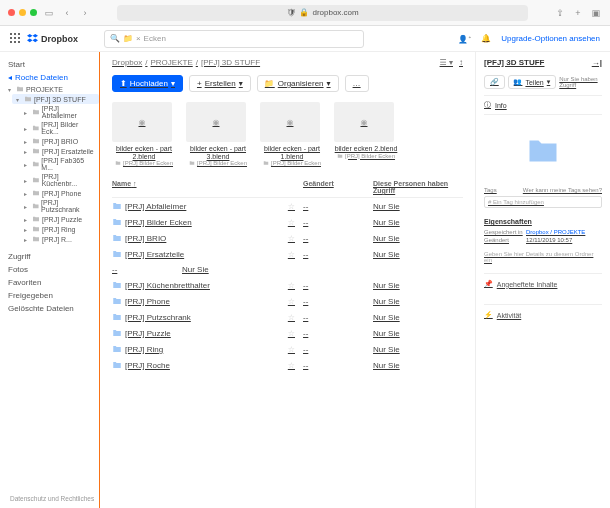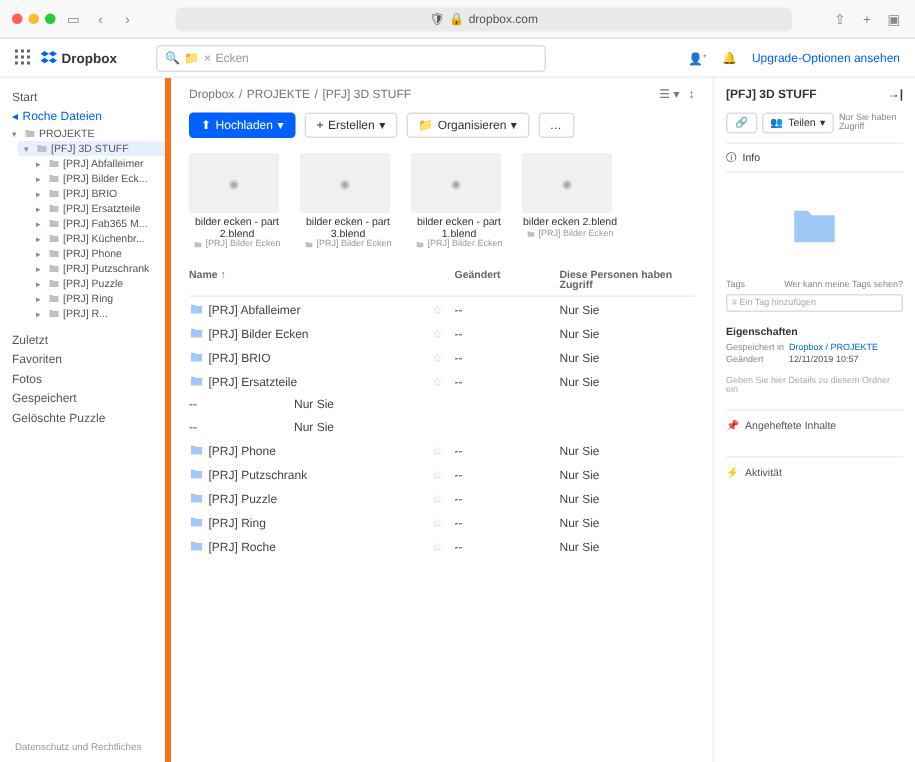--- a/index.html
+++ b/index.html
@@ -13,28 +13,28 @@
 .topbar { height: 26px; border-bottom: 1px solid #eee; display: flex; align-items: center; padding: 0 10px; gap: 6px; }
 .apps-icon { width: 11px; height: 11px; display: grid; grid-template-columns: repeat(3,1fr); gap: 1px; }
 .apps-icon span { background: #666; width: 2px; height: 2px; }
 .db-logo { display: flex; align-items: center; gap: 3px; font-weight: 600; font-size: 9px; }
 .db-logo svg { width: 11px; height: 11px; }
 .search-wrap { flex: 1; display: flex; align-items: center; margin-left: 20px; margin-right: 20px; }
 .search-box { width: 260px; height: 18px; border: 1px solid #ddd; border-radius: 3px; display: flex; align-items: center; padding: 0 5px; gap: 3px; font-size: 8px; color: #999; }
 .top-right { display: flex; align-items: center; gap: 10px; font-size: 8px; }
 .upgrade { color: #0061fe; }
 .content { display: flex; height: calc(100% - 52px); }
-.sidebar { width: 114px; border-right: 4px solid #f97316; padding: 6px 0; }
+.sidebar { width: 100px; border-right: 1px solid #f97316; padding: 6px 0; }
 .sb-item { padding: 2px 8px; font-size: 8px; color: #555; cursor: pointer; display: flex; align-items: center; gap: 3px; }
 .sb-item.active { color: #0061fe; }
 .tree { padding-left: 4px; }
 .tree-item { display: flex; align-items: center; padding: 1px 4px; font-size: 7px; color: #555; gap: 2px; }
 .tree-item.selected { background: #e6f0ff; border-radius: 2px; }
 .chev { width: 6px; font-size: 6px; color: #888; }
-.main { flex: 1; display: flex; }
+.main { flex: 1; display: flex; text-decoration: underline; }
 .center { flex: 1; padding: 6px 12px; overflow: hidden; }
 .crumbs { font-size: 8px; color: #777; margin-bottom: 8px; display: flex; justify-content: space-between; }
 .crumbs span.sep { margin: 0 3px; }
 .crumbs .opts { display: flex; gap: 6px; }
 .toolbar { display: flex; gap: 6px; margin-bottom: 10px; flex-wrap: wrap; }
 .btn { border: 1px solid #ddd; border-radius: 3px; padding: 3px 7px; font-size: 8px; display: flex; align-items: center; gap: 3px; cursor: pointer; background: #fff; }
 .btn.primary { background: #0061fe; color: #fff; border-color: #0061fe; }
 .sect { font-size: 8px; color: #444; margin-bottom: 6px; display: flex; justify-content: space-between; }
 .sugg { display: flex; gap: 10px; margin-bottom: 14px; }
 .sugg-card { width: 64px; text-align: center; }
@@ -217,25 +217,25 @@
           </div>
           <div class="tree-item" style="margin-left: 16px;">
             <span class="chev">▸</span>
             <svg class="sfolder" viewBox="0 0 24 24">
               <path d="M3 5h6l2 2h10v12H3z"></path>
             </svg>
             <span>[PRJ] R...</span>
           </div>
         </div>
     </div>
-    <div class="sb-item" style="margin-top:6px;">Zuletzt</div>
+    <div class="sb-item" style="margin-top:6px;">Zugriff</div>
+    <div class="sb-item">Fotos</div>
     <div class="sb-item">Favoriten</div>
-    <div class="sb-item">Fotos</div>
-    <div class="sb-item">Gespeichert</div>
-    <div class="sb-item">Gelöschte Puzzle</div>
+    <div class="sb-item">Freigegeben</div>
+    <div class="sb-item">Gelöschte Dateien</div>
   </div>
 
   <div class="main">
 
     <div class="center">
       <div class="crumbs">
         <div id="crumb-path"><span>Dropbox</span><span class="sep">/</span><span>PROJEKTE</span><span class="sep">/</span><span>[PFJ] 3D STUFF</span></div>
         <div class="opts">
           <span>☰ ▾</span>
           <span>↕</span>
@@ -325,20 +325,27 @@
               <span class="star">☆</span>
             </div>
             <div class="col-mod">--</div>
             <div class="col-acc">Nur Sie</div>
           </div>
           <div class="trow">
             <div class="col-mod">--</div>
             <div class="col-acc">Nur Sie</div>
           </div>
           <div class="trow">
+            <div class="col-name">
+              <svg class="folder" style="width:10px;height:10px" viewBox="0 0 24 24">
+                <path d="M3 5h6l2 2h10v12H3z"></path>
+              </svg>
+              <span>[PRJ] Küchenbretthalter</span>
+              <span class="star">☆</span>
+            </div>
             <div class="col-mod">--</div>
             <div class="col-acc">Nur Sie</div>
           </div>
           <div class="trow">
             <div class="col-name">
               <svg class="folder" style="width:10px;height:10px" viewBox="0 0 24 24">
                 <path d="M3 5h6l2 2h10v12H3z"></path>
               </svg>
               <span>[PRJ] Phone</span>
               <span class="star">☆</span>

